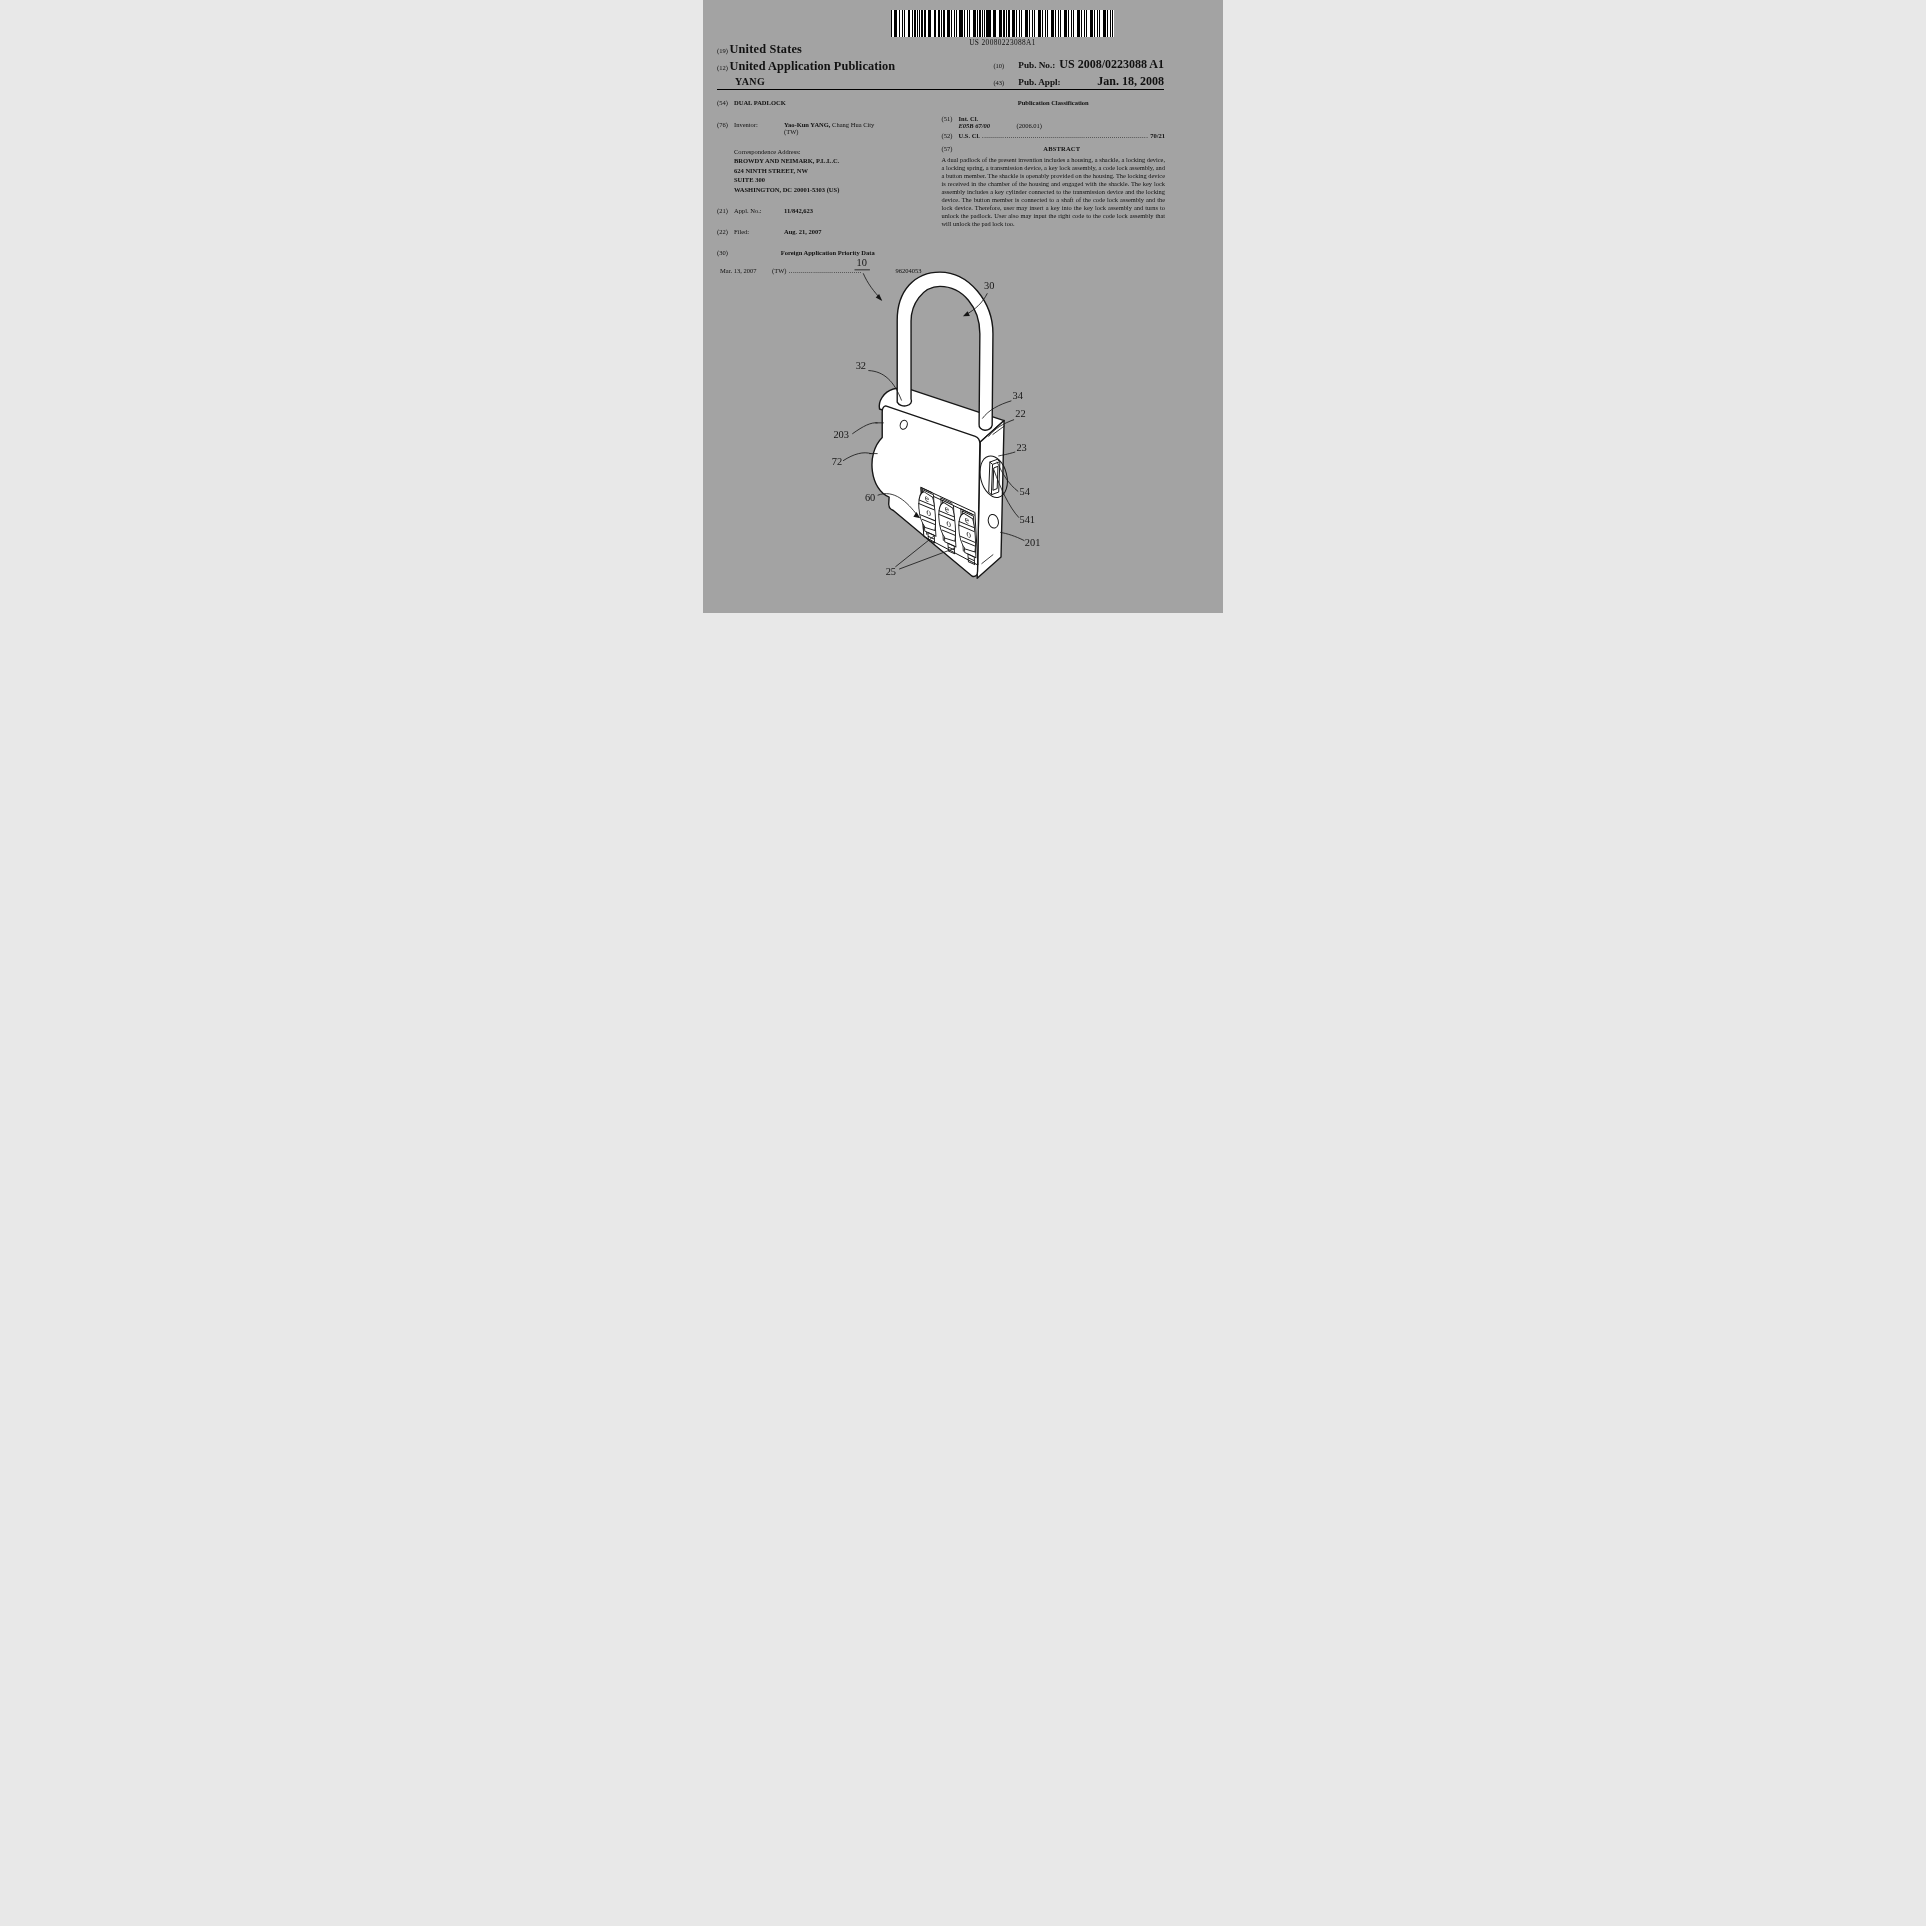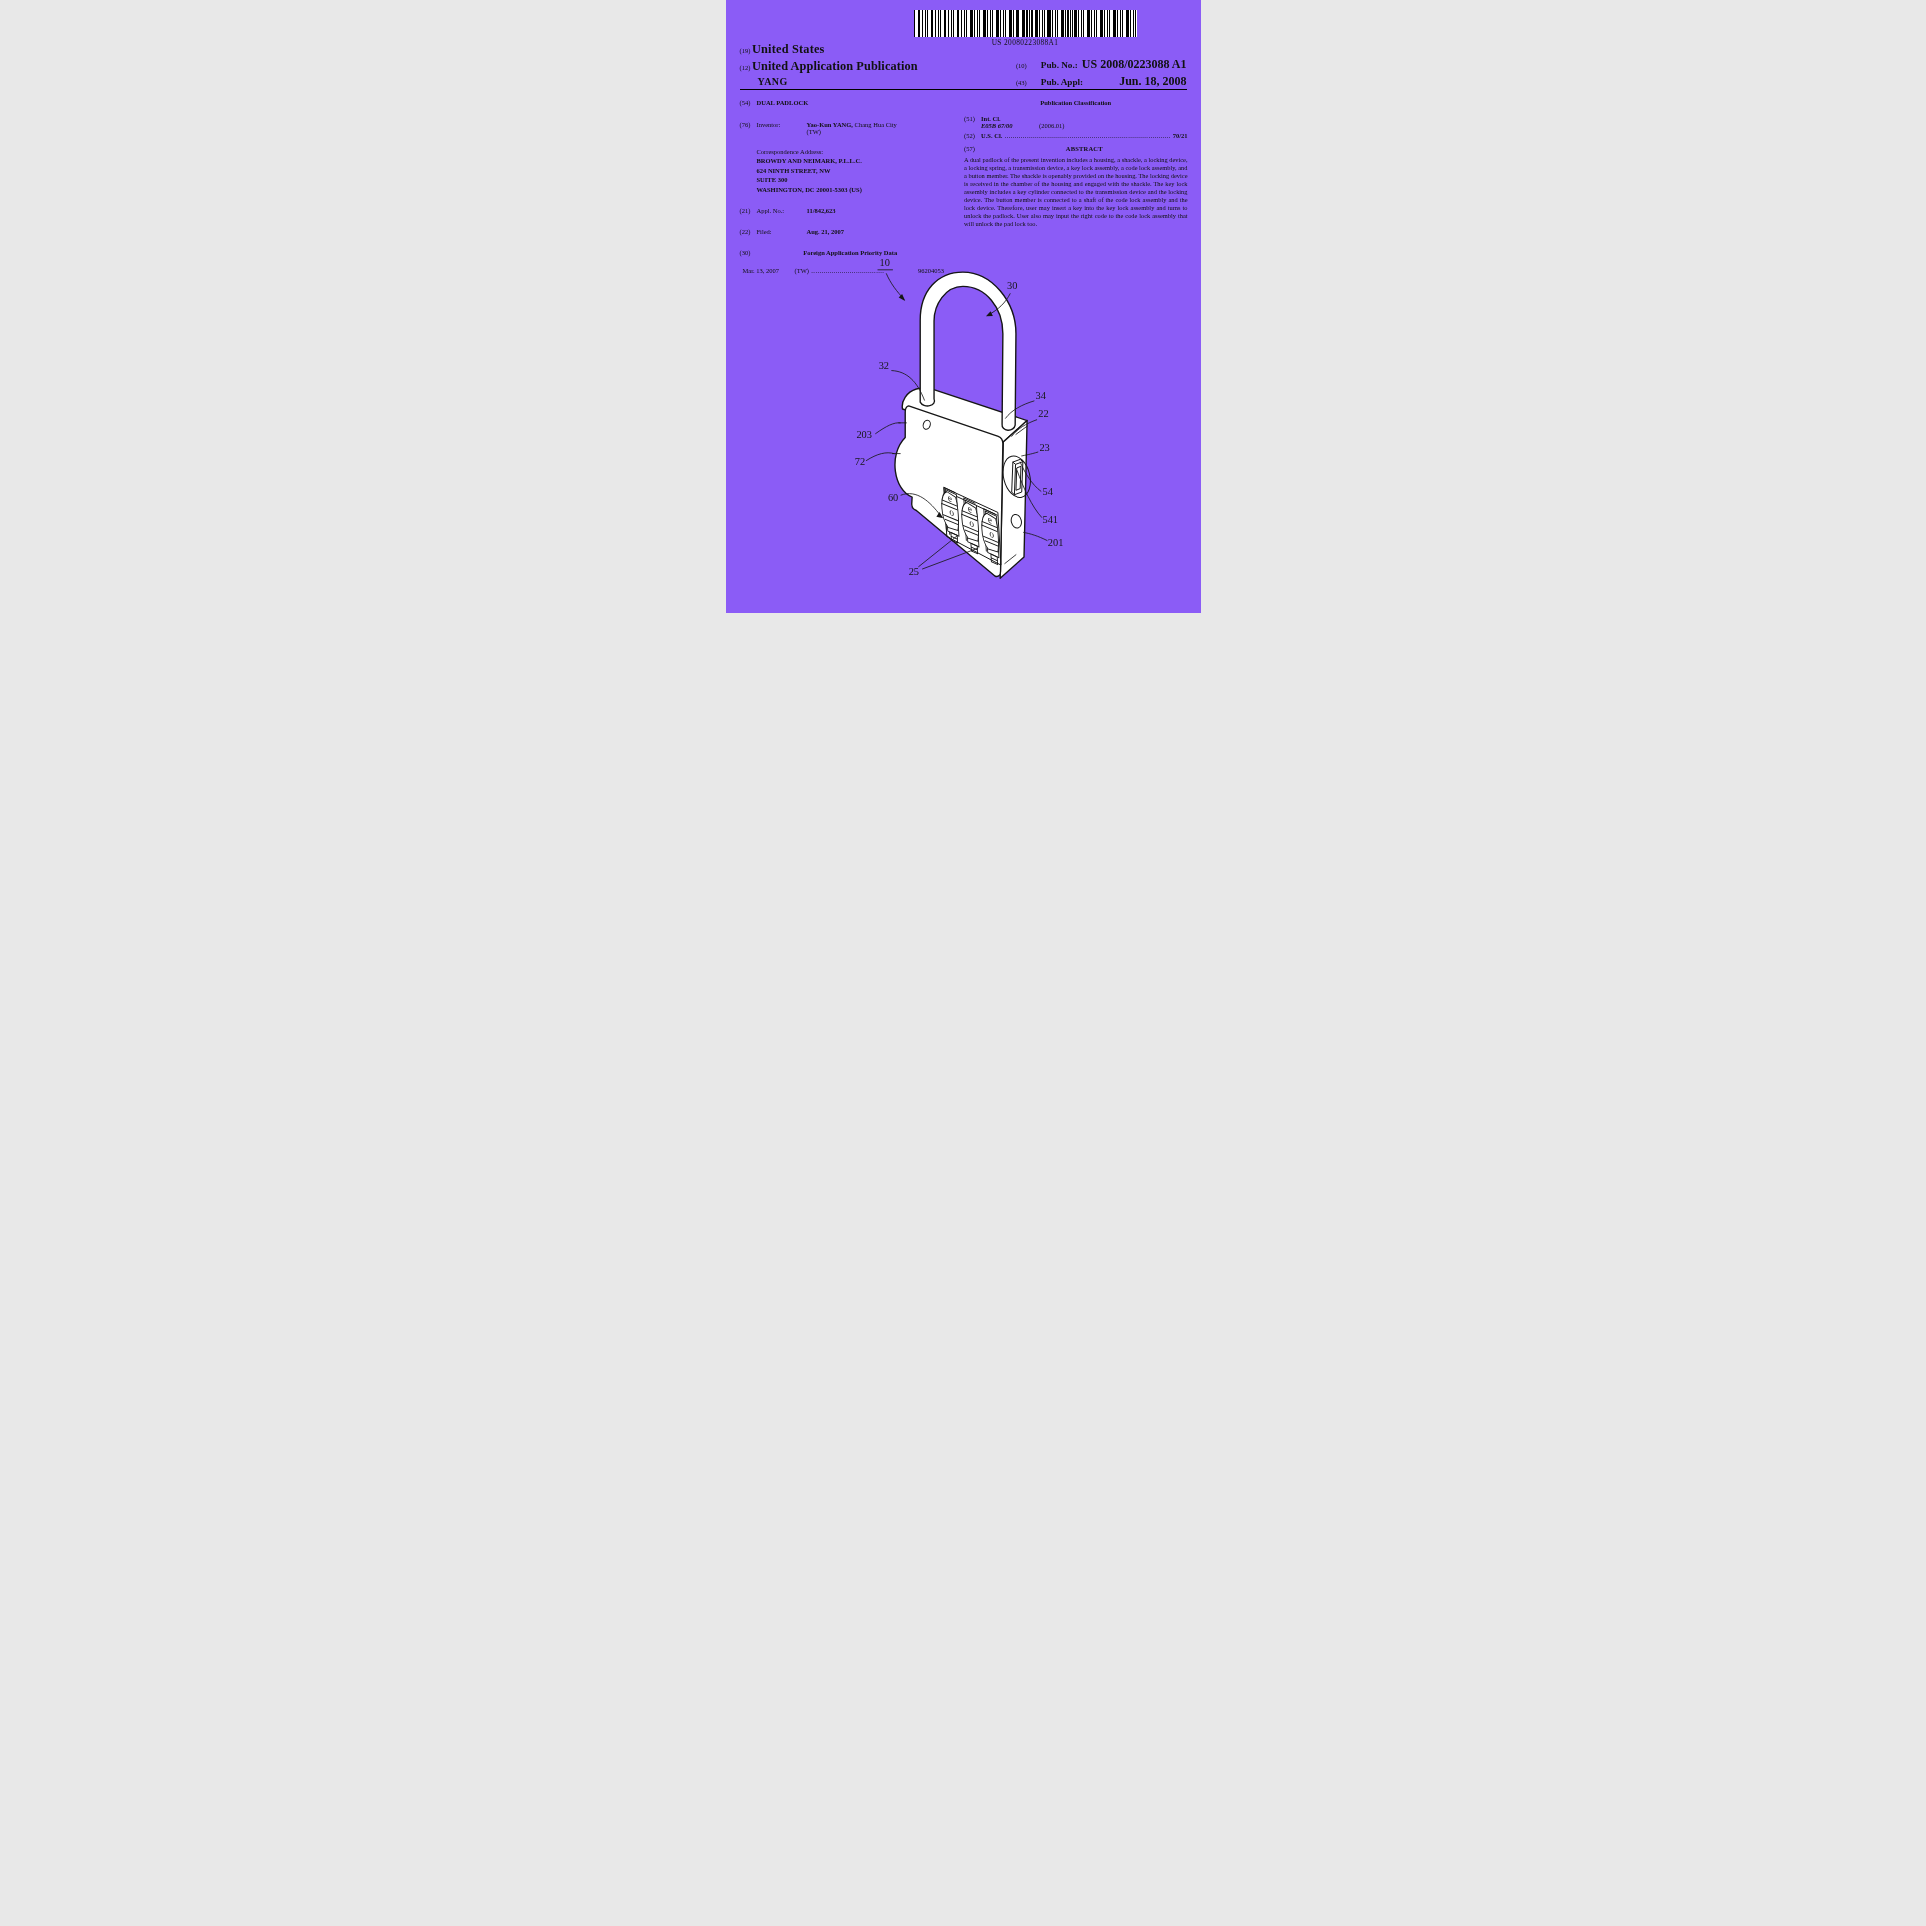--- a/index.html
+++ b/index.html
@@ -1,20 +1,20 @@
 <!DOCTYPE html>
 <html style="font-size:6.2px"><head>
 <meta charset="utf-8">
 <style>
   html,body{margin:0;padding:0;background:#e8e8e8;}
   .page{
     position:relative;
-    width:475px;height:613px;
+    width:520px;height:613px;
     margin:0 auto;
-    background:#8b5cf6;
+    background:#a3a3a3;
     font-family:"Liberation Serif","DejaVu Serif",serif;
     color:#111;
     overflow:hidden;
   }
   
   .barcode-wrap{position:absolute;left:188px;top:10px;width:223px;text-align:center;}
   .barcode{
     height:27px;width:223px;
     background-color:#fff;
     background-image:
@@ -99,21 +99,21 @@
       </div>
       <div class="pubcol" style="margin-top:0;">
         <div class="pubrow">
           <span class="kicker">(10)</span>
           <span class="publabel">Pub. No.:</span>
           <span class="pubval">US 2008/0223088 A1</span>
         </div>
         <div class="pubrow">
           <span class="kicker">(43)</span>
           <span class="publabel">Pub. Appl:</span>
-          <span class="pubval right">Jun. 18, 2008</span>
+          <span class="pubval right">Jan. 18, 2008</span>
         </div>
       </div>
     </div>
   </div>
 
   <div class="rule"></div>
 
   <div class="columns">
     <div class="leftcol">
 

